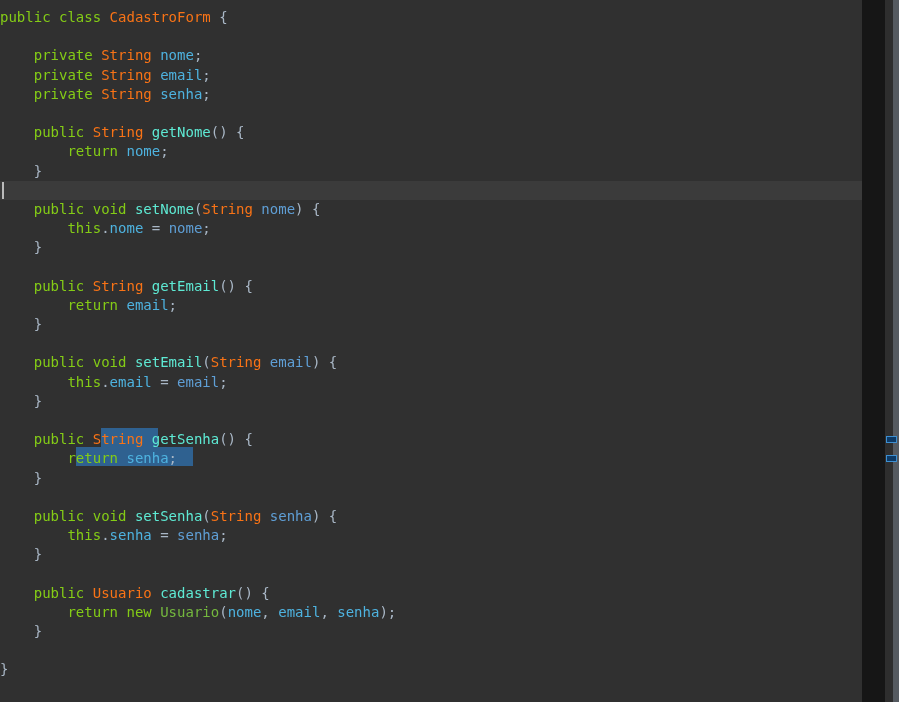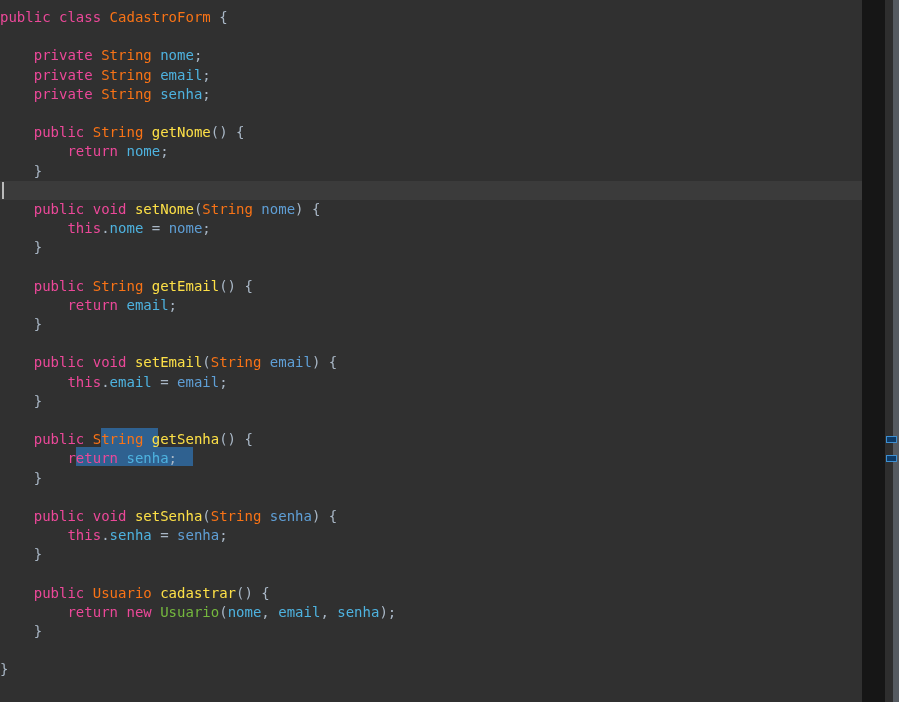--- a/index.html
+++ b/index.html
@@ -74,24 +74,24 @@
     font-size: 14px;
     line-height: 19.2px;
     white-space: pre;
     color: #a9b7c6;
     -webkit-font-smoothing: antialiased;
   }
 
   .ln { display: block; height: 19.2px; }
 
   
-  .k  { color: #ec4899; }  
+  .k  { color: #84cc16; }  
   .ty { color: #f97316; }  
   .cn { color: #74b83e; }  
-  .mn { color: #fde047; }  
+  .mn { color: #5eead4; }  
   .fl { color: #4eb3e0; }  
   .pl { color: #a9b7c6; }  
   .pm { color: #5f9fd6; }  
 
   .gutter-marker {
     position: absolute;
     left: 886px;
     width: 11px;
     height: 7px;
     background: #0d3a66;

